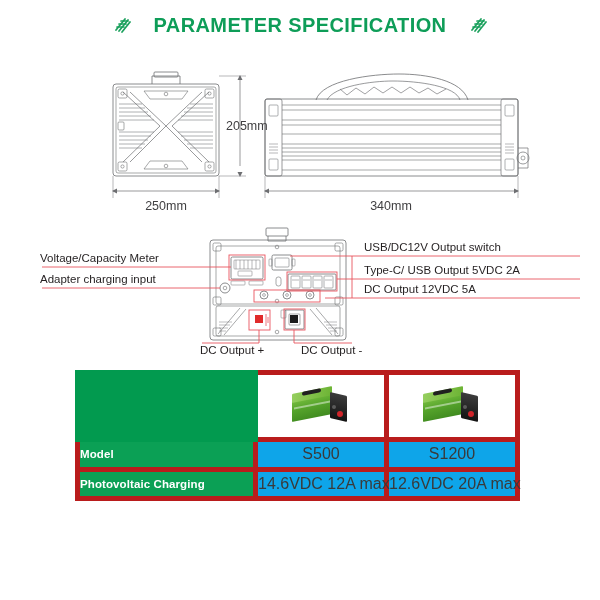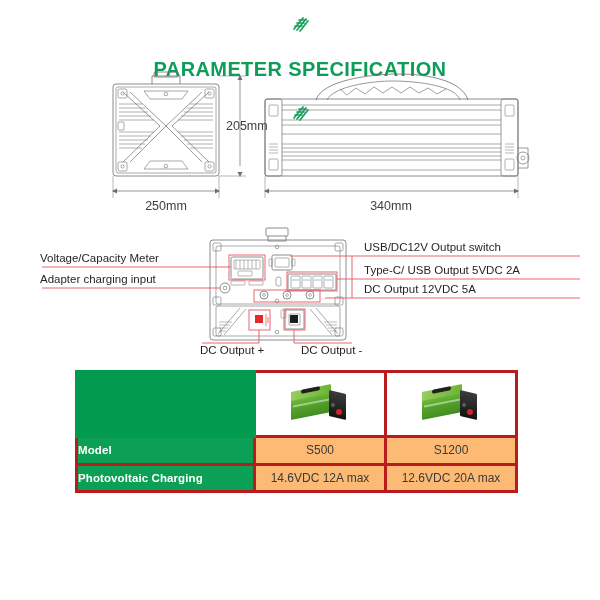--- a/index.html
+++ b/index.html
@@ -19,21 +19,20 @@
   
   .title-row {
     position: absolute;
     left: 0;
     top: 14px;
     width: 600px;
     display: flex;
     align-items: center;
     justify-content: center;
     gap: 22px;
-    flex-direction: column;
   }
   .page-title {
     font-size: 20px;
     font-weight: bold;
     letter-spacing: 0.4px;
     color: #0e9d58;
     white-space: nowrap;
   }
   .leaf-orn {
     width: 20px;
@@ -64,21 +63,21 @@
   
   .spec-table {
     position: absolute;
     left: 75px;
     top: 370px;
     width: 440px;
     border-collapse: collapse;
     table-layout: fixed;
   }
   .spec-table td {
-    border: 3px solid #b91c1c;
+    border: 5px solid #b91c1c;
     padding: 0;
     vertical-align: middle;
   }
   .col-label { width: 178px; }
   .col-a { width: 131px; }
   .col-b { width: 131px; }
 
   .hdr-label {
     background: #029a4f;
     height: 62px;
@@ -94,24 +93,24 @@
     color: #ffffff;
     font-size: 11.5px;
     font-weight: bold;
     padding: 0 0 0 9px;
     height: 24.5px;
     white-space: nowrap;
     letter-spacing: 0.1px;
   }
   .row-val {
     text-align: center;
-    font-size: 12px;
+    font-size: 16px;
     color: #3a3a3a;
     height: 24.5px;
-    background: #fdba74;
+    background: #0ea5e9;
     white-space: nowrap;
   }
 
   
   .prod {
     display: inline-block;
     position: relative;
     width: 62px;
     height: 40px;
   }

